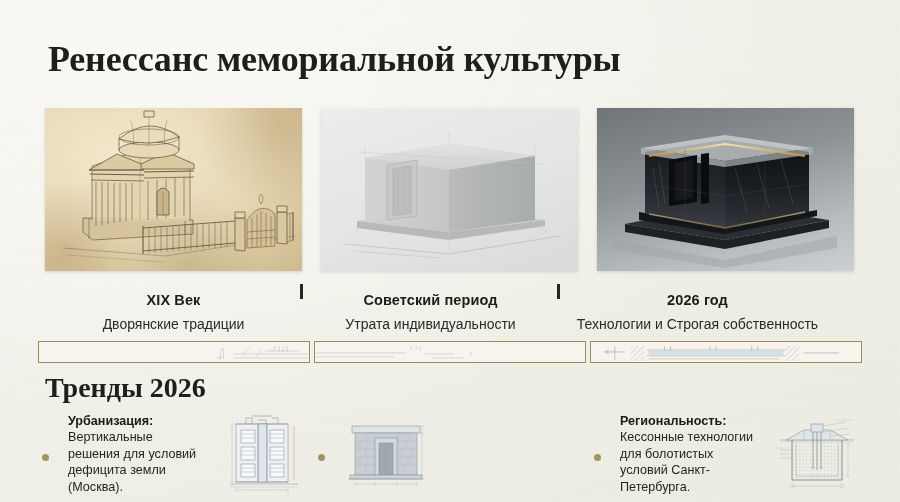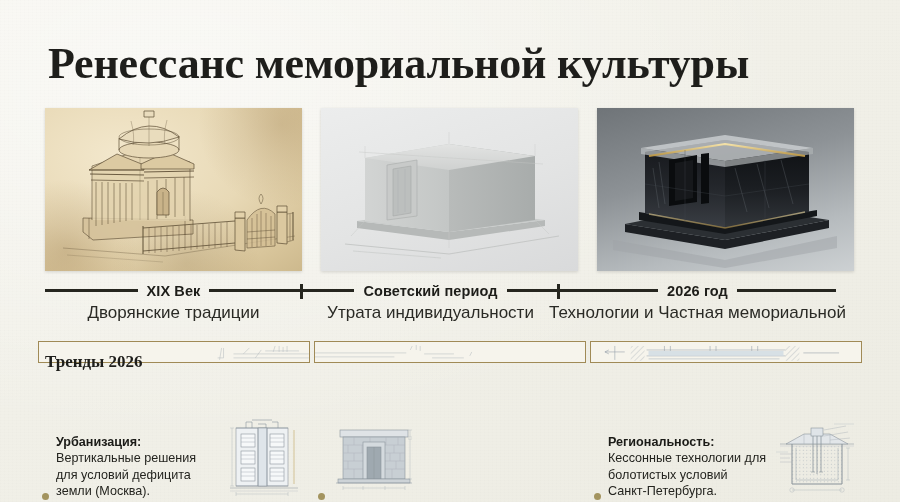--- a/index.html
+++ b/index.html
@@ -32,21 +32,21 @@
       repeating-linear-gradient(90deg, rgba(0,0,0,0.010) 0px, rgba(0,0,0,0.010) 1px, rgba(0,0,0,0) 1px, rgba(0,0,0,0) 4px);
   }
 
   
   .title {
     position: absolute;
     left: 48px;
     top: 38px;
     font-family: "Liberation Serif", "DejaVu Serif", serif;
     font-weight: bold;
-    font-size: 44px;
+    font-size: 36px;
     letter-spacing: -0.2px;
     color: #1e1e1b;
     white-space: nowrap;
   }
 
   
   .images {
     position: absolute;
     left: 45px;
     top: 108px;
@@ -110,36 +110,37 @@
   }
   .tl-col.c1 { width: 257px; }
   .tl-col.c2 { width: 257px; text-align: right; }
   .tl-col.c3 { width: 277px; }
   .tl-head {
     display: flex;
     align-items: center;
     width: 100%;
     gap: 9px;
     height: 15px;
+    flex-direction: column;
   }
   .tl-rule {
     flex: 1 1 auto;
     height: 3px;
     background: #26261f;
   }
   .tl-label {
     font-size: 14.5px;
     font-weight: bold;
     color: #1d1d19;
     white-space: nowrap;
     letter-spacing: .1px;
   }
   .tl-sub {
-    margin-top: 5px;
-    font-size: 17px;
+    margin-top: 18px;
+    font-size: 14px;
     color: #2a2a25;
     white-space: nowrap;
   }
   .tl-tick {
     position: absolute;
     top: 1px;
     width: 3px;
     height: 15px;
     background: #26261f;
   }
@@ -165,41 +166,41 @@
   }
   .strip-seg.s1 { width: 272px; }
   .strip-seg.s2 { width: 272px; }
   .strip-seg.s3 { width: 272px; }
   .strip-seg svg { position: absolute; inset: 0; }
 
   
   .trends-title {
     position: absolute;
     left: 45px;
-    top: 352px;
+    top: 372px;
     font-family: "Liberation Serif", "DejaVu Serif", serif;
     font-weight: bold;
-    font-size: 17px;
+    font-size: 28px;
     color: #1e1e1b;
   }
   .trends {
     position: absolute;
     left: 42px;
     top: 408px;
     width: 818px;
     height: 92px;
     display: flex;
     gap: 10px;
   }
   .trend {
     position: relative;
     width: 270px;
     display: flex;
-    align-items: flex-end;
-    gap: 7px;
+    align-items: center;
+    gap: 19px;
   }
   .bullet {
     flex: 0 0 auto;
     width: 7px;
     height: 7px;
     border-radius: 50%;
     background: #a3945f;
     margin-top: 6px;
   }
   .trend-text {
@@ -425,21 +426,21 @@
       <div class="tl-sub">Утрата индивидуальности</div>
       <div class="tl-tick right"></div>
     </div>
 
     <div class="tl-col c3">
       <div class="tl-head">
         <div class="tl-rule"></div>
         <div class="tl-label">2026 год</div>
         <div class="tl-rule"></div>
       </div>
-      <div class="tl-sub">Технологии и Частная мемориальной</div>
+      <div class="tl-sub">Технологии и Строгая собственность</div>
     </div>
   </div>
 
   <div class="strip">
     <div class="strip-seg s1">
       <svg viewBox="0 0 272 22" preserveAspectRatio="none">
         <g stroke="#9aa3ad" stroke-width="0.5" fill="none" opacity=".75">
           <path d="M180 16 L186 16 L186 6 M182 18 L184 6"></path>
           <path d="M196 12 L272 12 M196 16 L272 16"></path>
           <path d="M206 12 L212 6 M218 16 L224 8"></path>

